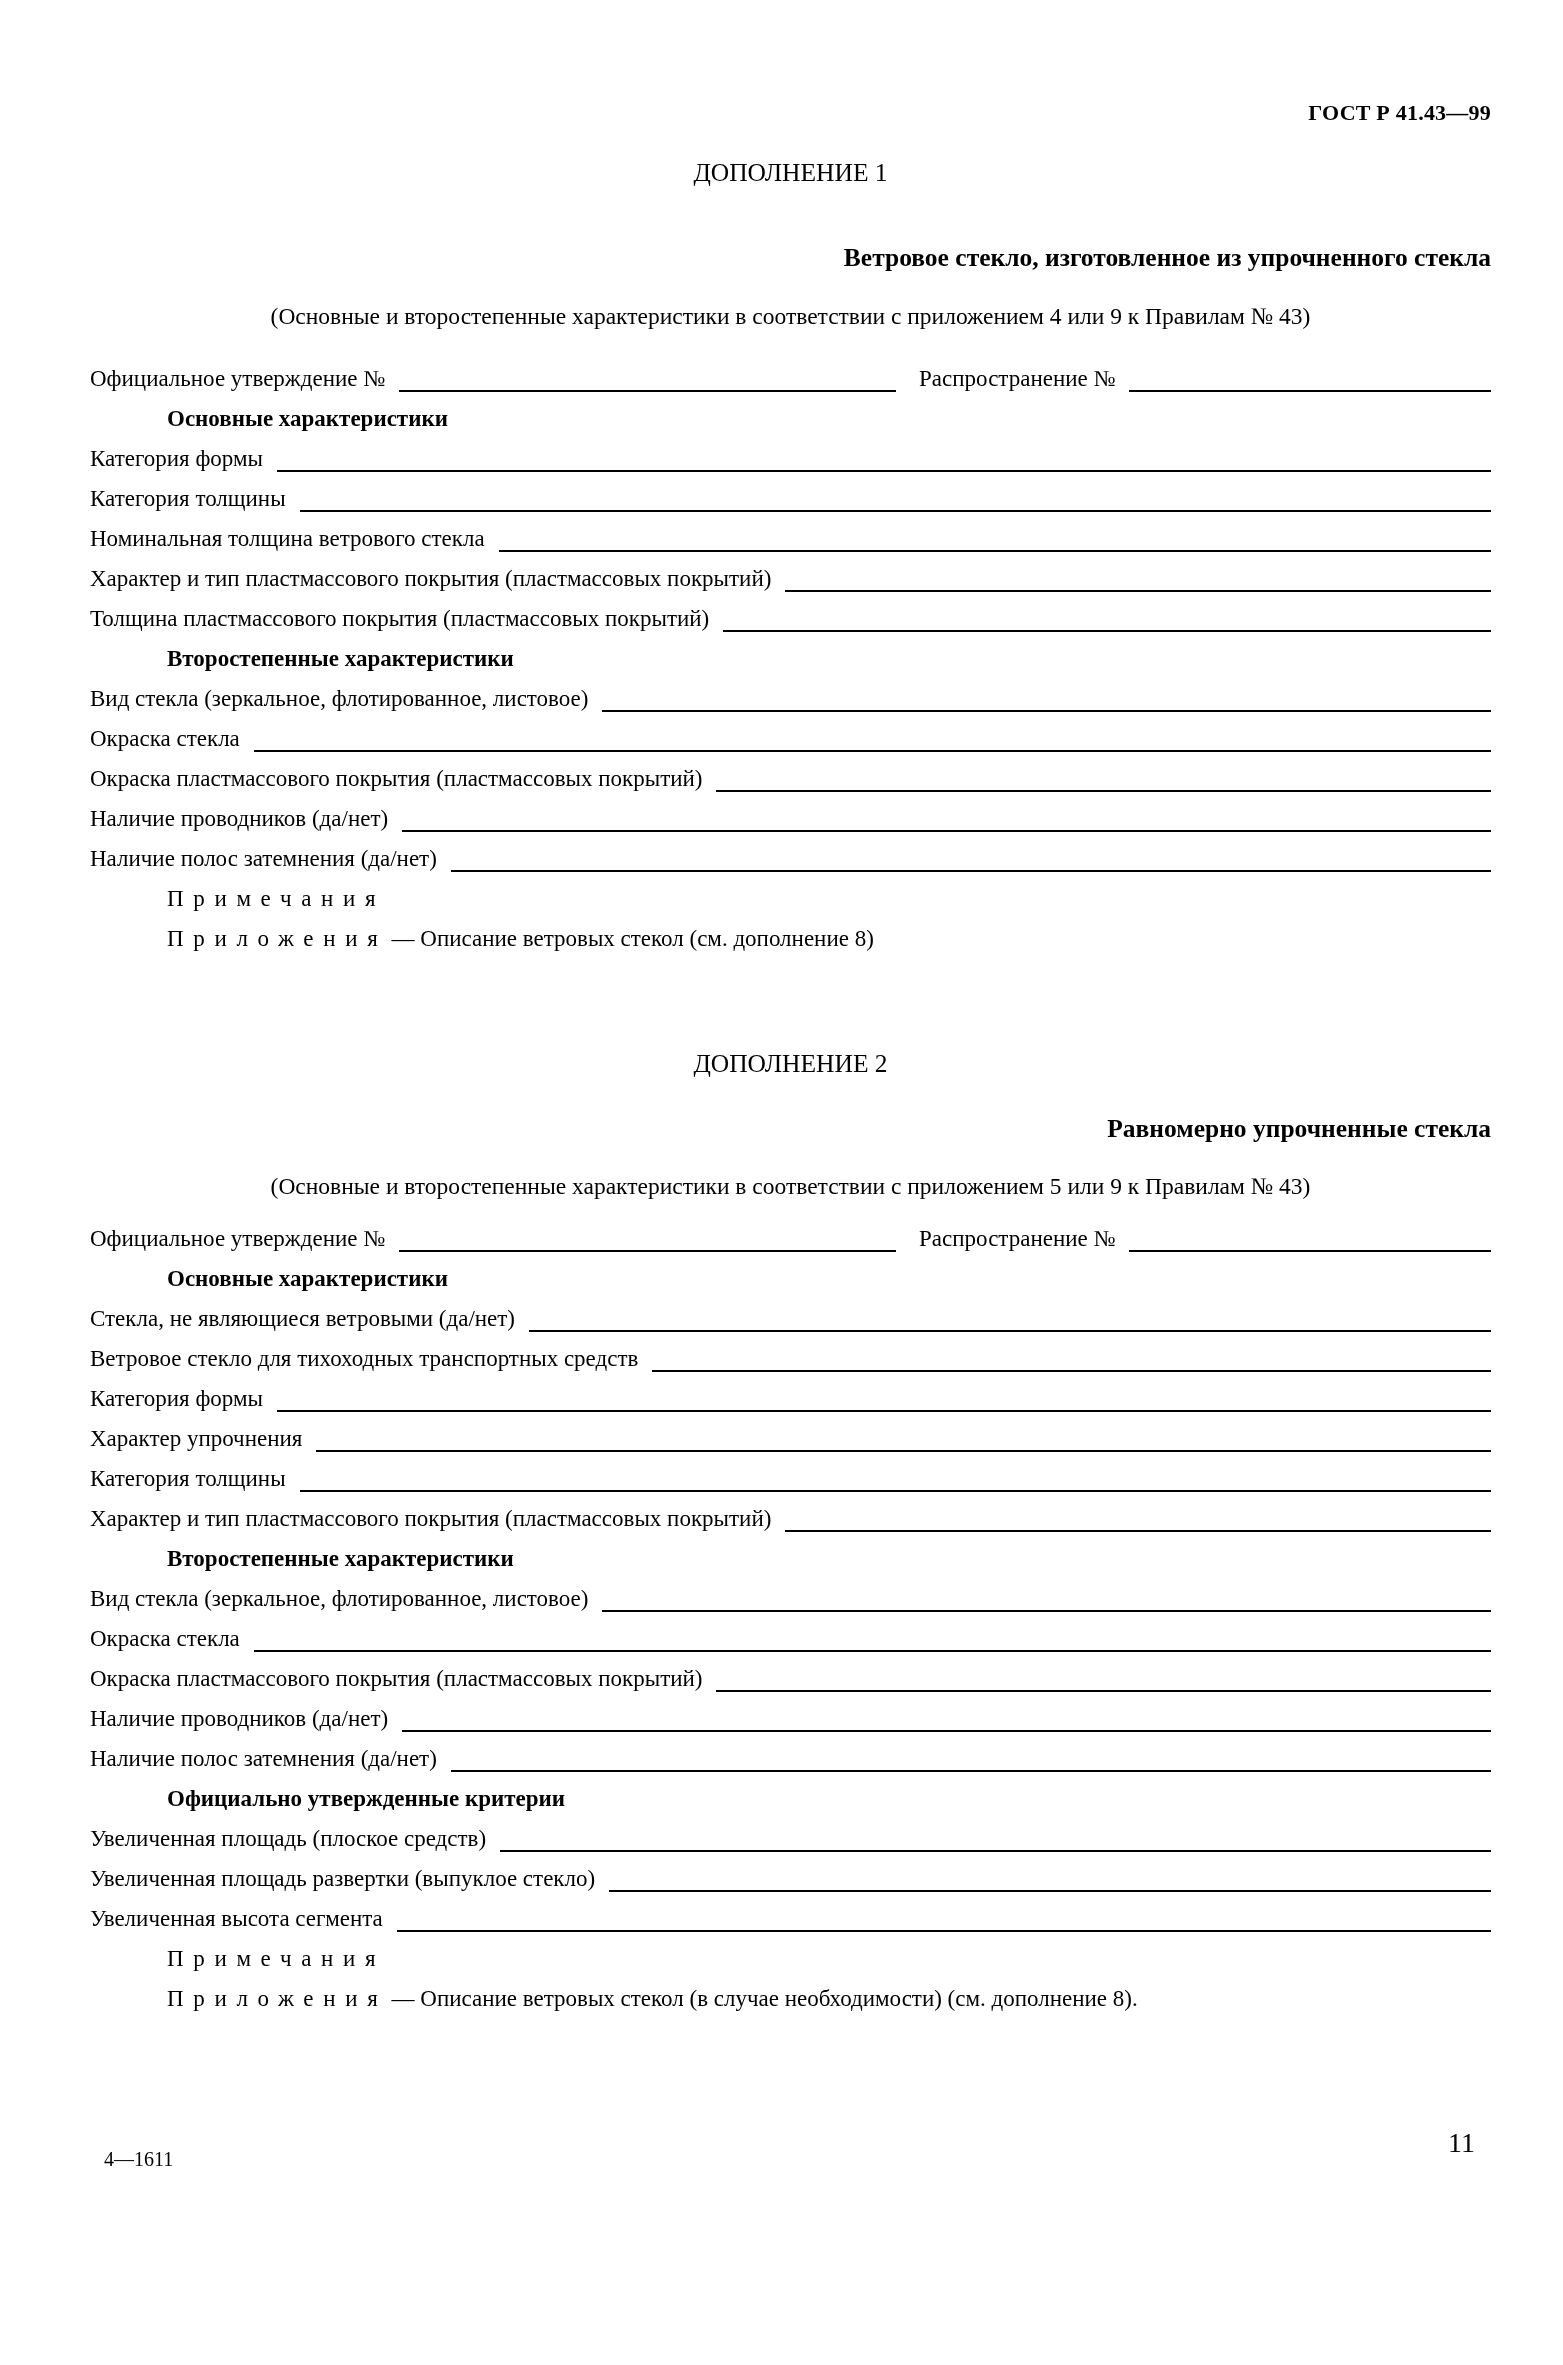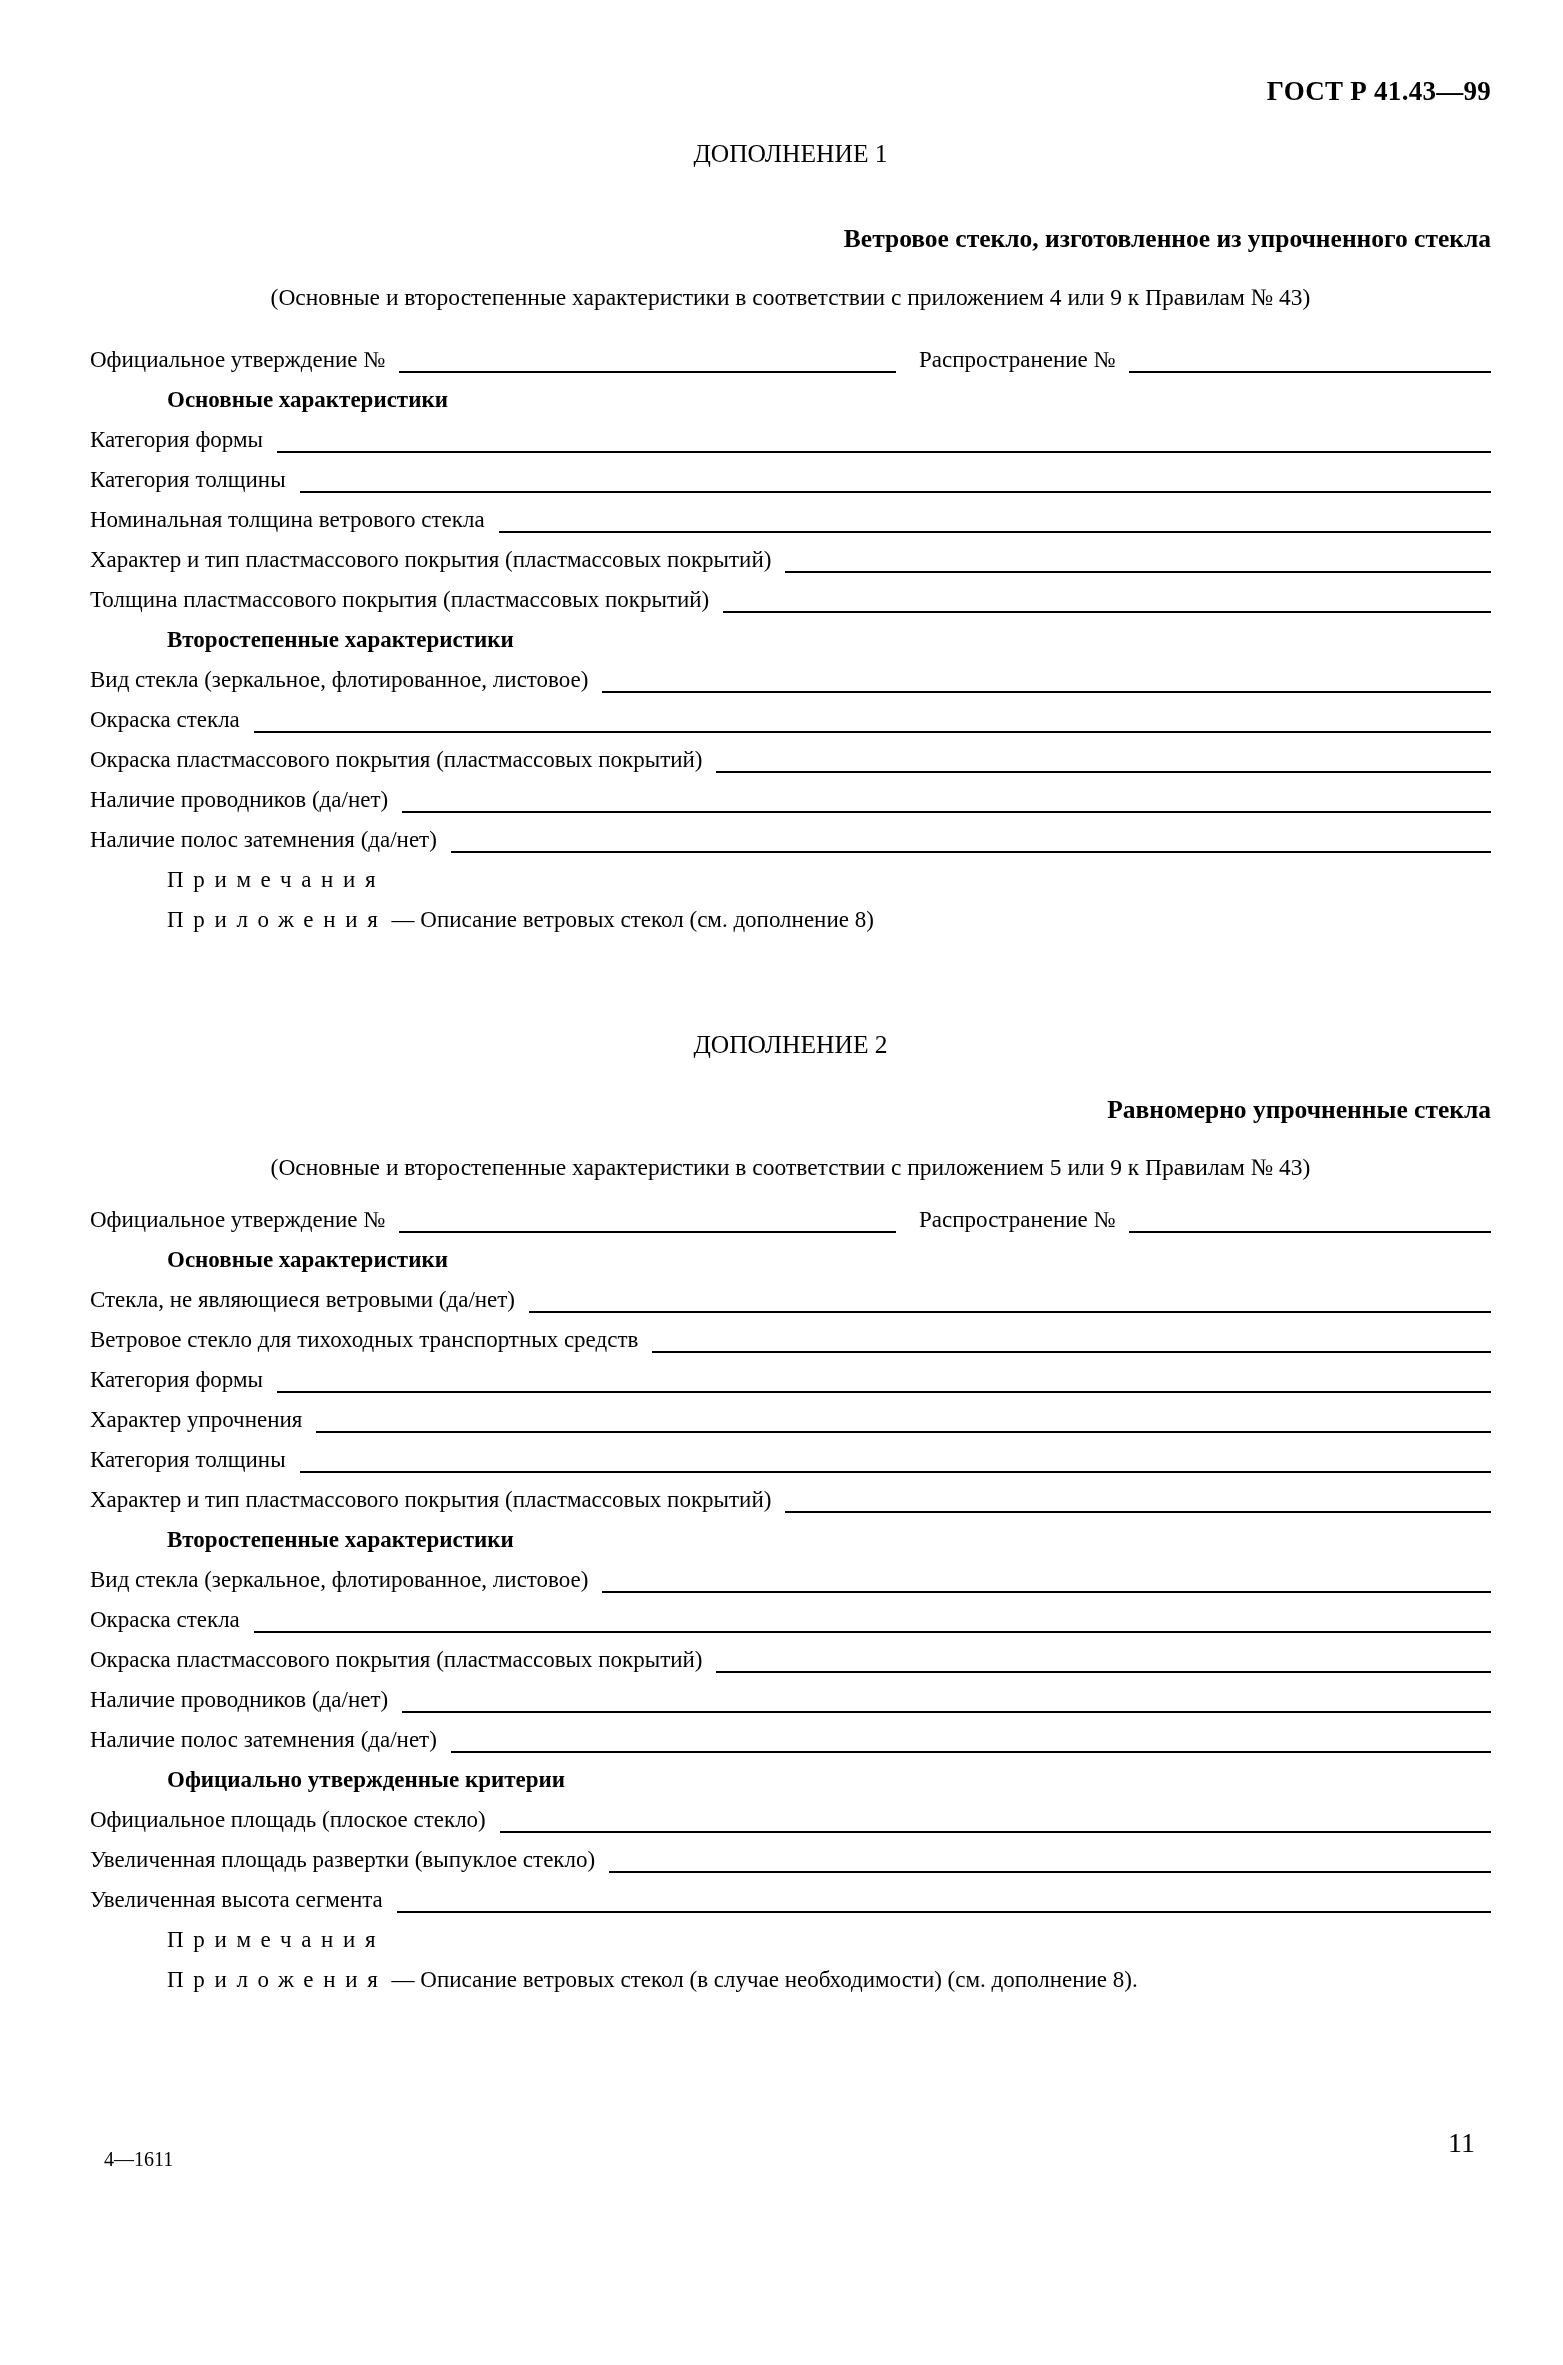--- a/index.html
+++ b/index.html
@@ -9,24 +9,24 @@
     height: 2366px;
     margin: 0 auto;
     background: #ffffff;
     color: #000000;
     font-family: "Liberation Serif", "DejaVu Serif", serif;
     overflow: hidden;
   }
   .content { padding: 0 72px 0 90px; }
 
   .gost-header {
-    padding-top: 76px;
+    padding-top: 100px;
     text-align: right;
     font-weight: bold;
-    font-size: 27px;
+    font-size: 22px;
     letter-spacing: 0.01em;
   }
 
   .supp-heading {
     text-align: center;
     font-size: 25.5px;
     margin-top: 32px;
   }
   .supp-title {
     text-align: right;
@@ -229,21 +229,21 @@
             <span class="line"></span>
           </div>
           <div class="row field">
             <span class="label">Наличие полос затемнения (да/нет)</span>
             <span class="line"></span>
           </div>
           <div class="row subhead">
             <span>Официально утвержденные критерии</span>
           </div>
           <div class="row field">
-            <span class="label">Официальное площадь (плоское стекло)</span>
+            <span class="label">Увеличенная площадь (плоское средств)</span>
             <span class="line"></span>
           </div>
           <div class="row field">
             <span class="label">Увеличенная площадь развертки (выпуклое стекло)</span>
             <span class="line"></span>
           </div>
           <div class="row field">
             <span class="label">Увеличенная высота сегмента</span>
             <span class="line"></span>
           </div>

